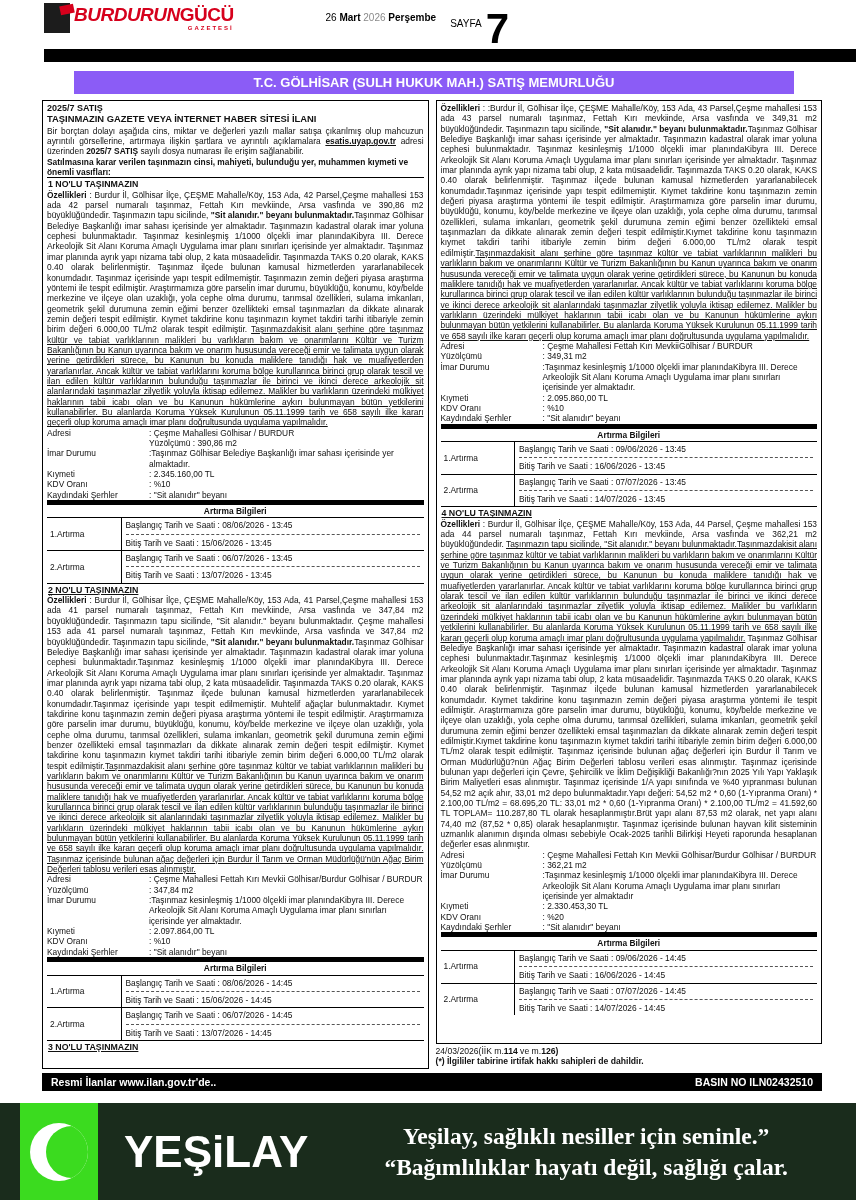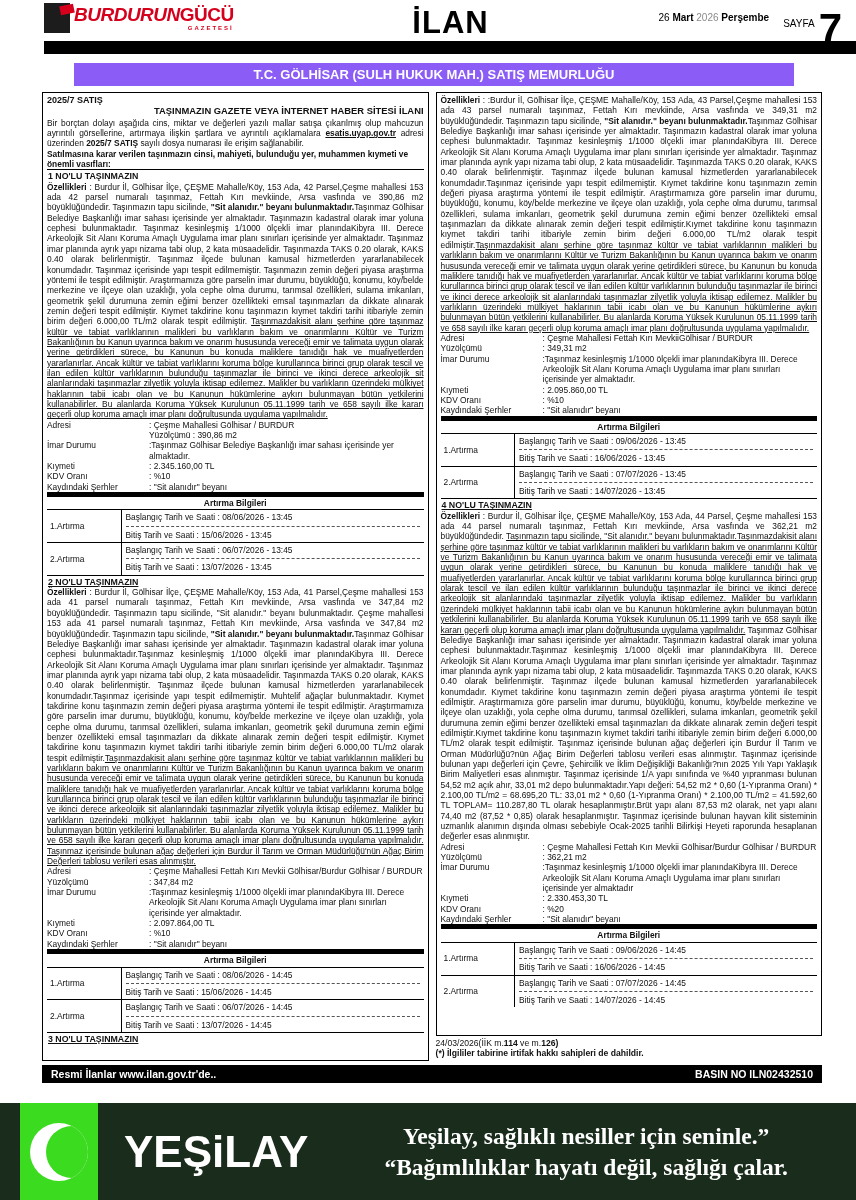--- a/index.html
+++ b/index.html
@@ -1,20 +1,20 @@
 <!DOCTYPE html>
 <html><head>
 <meta charset="utf-8">
 <style>
   * { margin:0; padding:0; box-sizing:border-box; }
   body { background:#e8e8e4; font-family:"Liberation Sans", sans-serif; }
   .page { width:856px; height:1200px; background:#fff; position:relative; margin:0 auto; overflow:hidden; }
 
   
-  .header { display:flex; align-items:flex-start; padding:3px 14px 0 44px; height:41px; }
+  .header { display:flex; align-items:flex-start; padding:3px 14px 0 44px; height:49px; }
   .logo { display:flex; align-items:center; width:240px; }
   .logo-photo { width:26px; height:30px; background:#1c1c1c; position:relative; flex:none; }
   .logo-photo .flag { position:absolute; right:-4px; top:2px; width:14px; height:9px; background:#d6001c; transform:rotate(-12deg); }
   .logo-text { margin-left:4px; line-height:1; }
   .logo-main { color:#d6001c; font-weight:bold; font-style:italic; font-size:19px; letter-spacing:-0.5px; }
   .logo-accent { color:#d6001c; font-weight:bold; font-size:19px; letter-spacing:-0.5px; }
   .logo-sub { color:#d6001c; font-size:6px; font-weight:bold; letter-spacing:2px; text-align:right; margin-top:1px; }
   .masthead-title { flex:1; text-align:center; font-size:31px; font-weight:bold; letter-spacing:1px; line-height:40px; }
   .header-right { width:225px; display:flex; align-items:flex-start; justify-content:flex-end; padding-top:9px; }
   .date-line { font-size:10px; margin-right:14px; white-space:nowrap; }
@@ -25,21 +25,21 @@
   
   .title-banner { margin:9px 62px 6px 74px; background:#8b5cf6; color:#fff; text-align:center; font-weight:bold; font-size:13px; padding:4px 0; }
 
   
   .columns { display:flex; gap:7px; padding:0 34px 0 42px; }
   .colL { width:388px; height:969px; overflow:hidden; border:1.5px solid #000; padding:2px 4px; }
   .colR-wrap { width:388px; }
   .colR { height:944px; overflow:hidden; border:1.5px solid #000; padding:2px 4px; }
   .col-text { font-size:8.4px; line-height:10.35px; text-align:justify; color:#111; }
   .case-no { font-weight:bold; font-size:9px; text-align:left; }
-  .subtitle { text-align:right; font-weight:bold; font-size:9.4px; margin:1px 0; }
+  .subtitle { text-align:left; font-weight:bold; font-size:9.4px; margin:1px 0; }
   .intro-heading { font-weight:bold; text-align:left; }
   .seg-b { font-weight:bold; }
   .seg-u { text-decoration:underline; }
   .seg-bu { font-weight:bold; text-decoration:underline; }
   .seg-g { color:#8a8a8a; }
   .prop-heading { font-weight:bold; font-size:8.8px; border-top:1px solid #000; padding:1px 0 0 1px; text-align:left; }
   .prop-heading.uh span { text-decoration:underline; }
   .kv { display:flex; text-align:left; }
   .kv .k { width:102px; flex:none; }
   .kv .v { flex:1; }
@@ -73,21 +73,20 @@
   <div class="header">
     <div class="logo">
       <div class="logo-photo">
           <div class="flag"></div>
         </div>
       <div class="logo-text">
         <span class="logo-main">BURDURUN</span><span class="logo-accent">GÜCÜ</span>
         <div class="logo-sub">GAZETESİ</div>
       </div>
     </div>
-    <div class="masthead-title">İLAN</div>
     <div class="header-right">
       <div class="date-line"><span class="seg-n">26 </span><span class="seg-b">Mart </span><span class="seg-g">2026 </span><span class="seg-b">Perşembe</span></div>
       <div class="sayfa">SAYFA</div>
       <div class="pageno">7</div>
     </div>
   </div>
   <div class="header-rule"></div>
 
   <div class="title-banner">T.C. GÖLHİSAR (SULH HUKUK MAH.) SATIŞ MEMURLUĞU</div>
 

